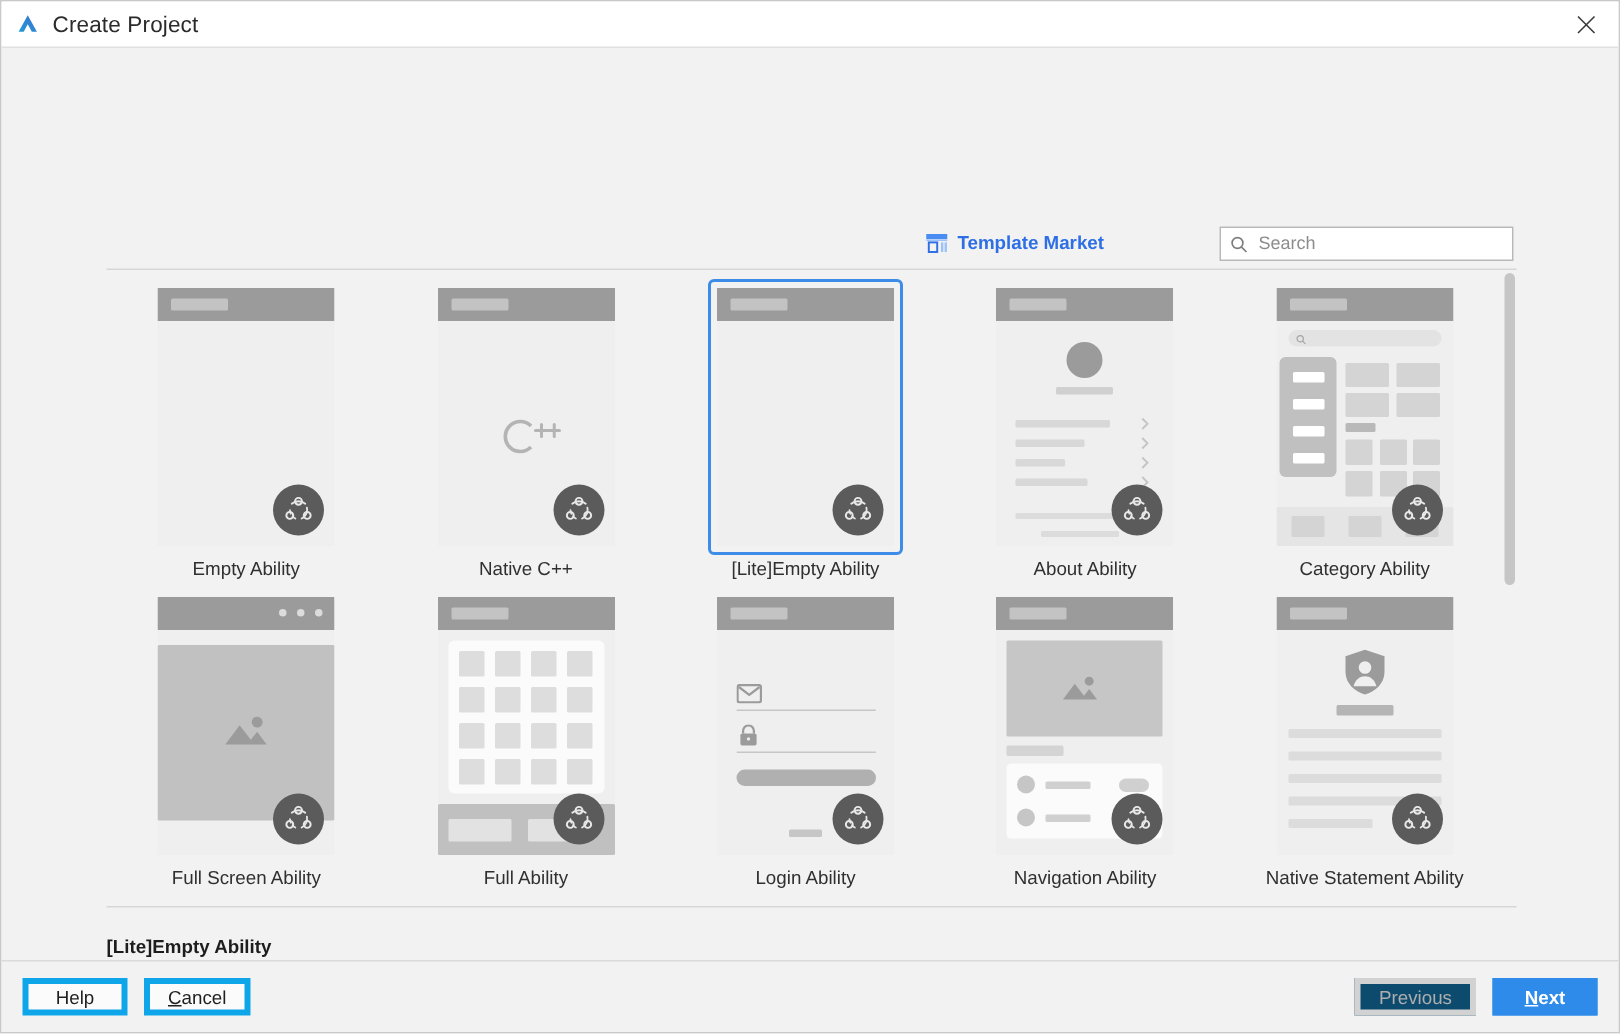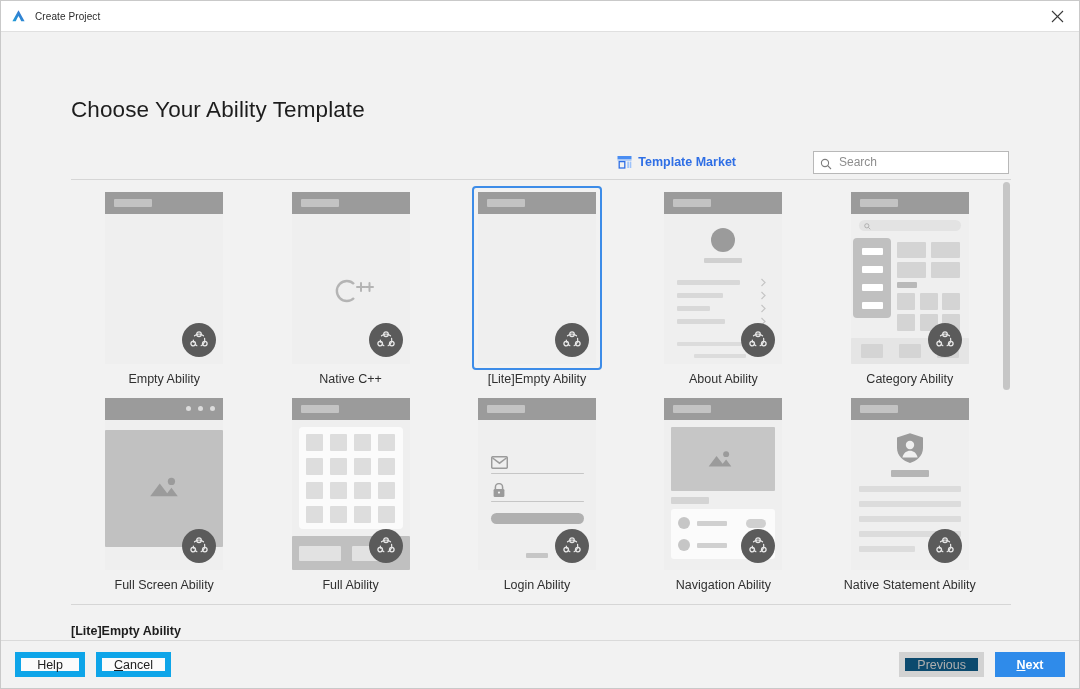--- a/index.html
+++ b/index.html
@@ -37,21 +37,21 @@
     padding: 0 0 0 9px;
     position: relative;
   }
   .title-icon {
     width: 17px;
     height: 17px;
     margin-right: 8px;
     display: block;
   }
   .title-text {
-    font-size: 10px;
+    font-size: 15px;
     color: #2b2b2b;
     letter-spacing: 0.1px;
   }
   .title-close {
     position: absolute;
     right: 0;
     top: 0;
     width: 44px;
     height: 30px;
     display: flex;
@@ -298,21 +298,21 @@
     align-items: center;
     padding: 0 14px;
     position: relative;
   }
   .btn {
     min-width: 70px;
     height: 25px;
     font-size: 12.5px;
     font-family: "Liberation Sans", sans-serif;
     background: #fbfbfb;
-    border: 6px solid #0ea5e9;
+    border: 4px solid #0ea5e9;
     color: #1f1f1f;
     cursor: default;
     padding: 0 12px;
     display: inline-flex;
     align-items: center;
     justify-content: center;
   }
   .btn + .btn { margin-left: 11px; }
   .btn u { text-decoration: underline; }
   .footer-right {
@@ -351,21 +351,20 @@
     <div class="title-close">
       <svg width="13" height="13" viewBox="0 0 13 13">
         <line x1="1" y1="1" x2="12" y2="12" stroke="#3a3a3a" stroke-width="1.1"></line>
         <line x1="12" y1="1" x2="1" y2="12" stroke="#3a3a3a" stroke-width="1.1"></line>
       </svg>
     </div>
   </div>
 
   <div class="content">
 
-    <div class="page-title">Choose Your Ability Template</div>
 
     <div class="toolbar">
       <div class="market-link">
         <span class="market-icon">
           <svg viewBox="0 0 15 14" width="15" height="14">
             <rect x="0.5" y="1" width="14" height="3.4" fill="#4a8df2"></rect>
             <rect x="0.5" y="4.6" width="14" height="1.1" fill="#9dc2fa"></rect>
             <rect x="2.2" y="6.6" width="5.6" height="6.4" fill="none" stroke="#2f6fe5" stroke-width="1.3"></rect>
             <rect x="10.3" y="6.6" width="1.6" height="6.4" fill="#9dc2fa"></rect>
             <rect x="12.7" y="6.6" width="1.6" height="6.4" fill="#9dc2fa"></rect>

